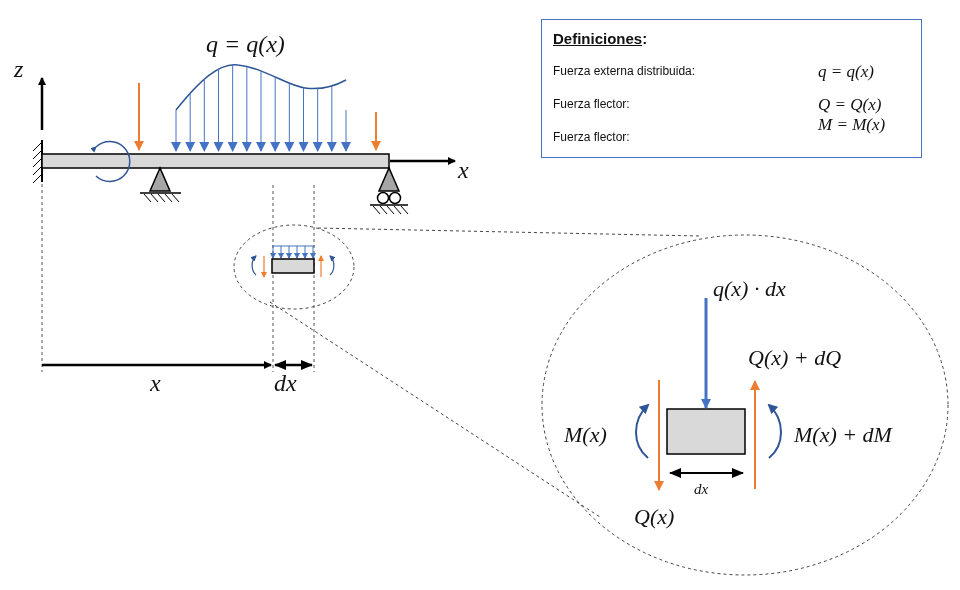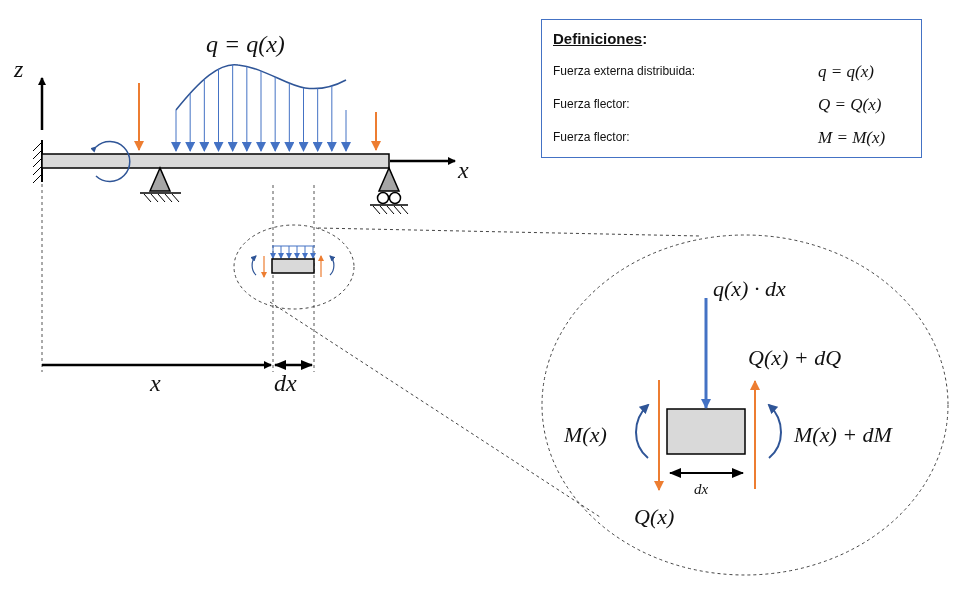--- a/index.html
+++ b/index.html
@@ -179,14 +179,14 @@
   </g>
 </svg>
 
 <div class="defs-box">
   <div class="defs-title"><u>Definiciones</u><span>:</span></div>
   <div class="defs-row" style="top:44px">Fuerza externa distribuida:</div>
   <div class="defs-eq" style="top:42px">q = q(x)</div>
   <div class="defs-row" style="top:77px">Fuerza flector:</div>
   <div class="defs-eq" style="top:75px">Q = Q(x)</div>
   <div class="defs-row" style="top:110px">Fuerza flector:</div>
-  <div class="defs-eq" style="top:108px">M = M(x)</div>
+  <div class="defs-eq" style="top:95px">M = M(x)</div>
 </div>
 
 </body></html>

